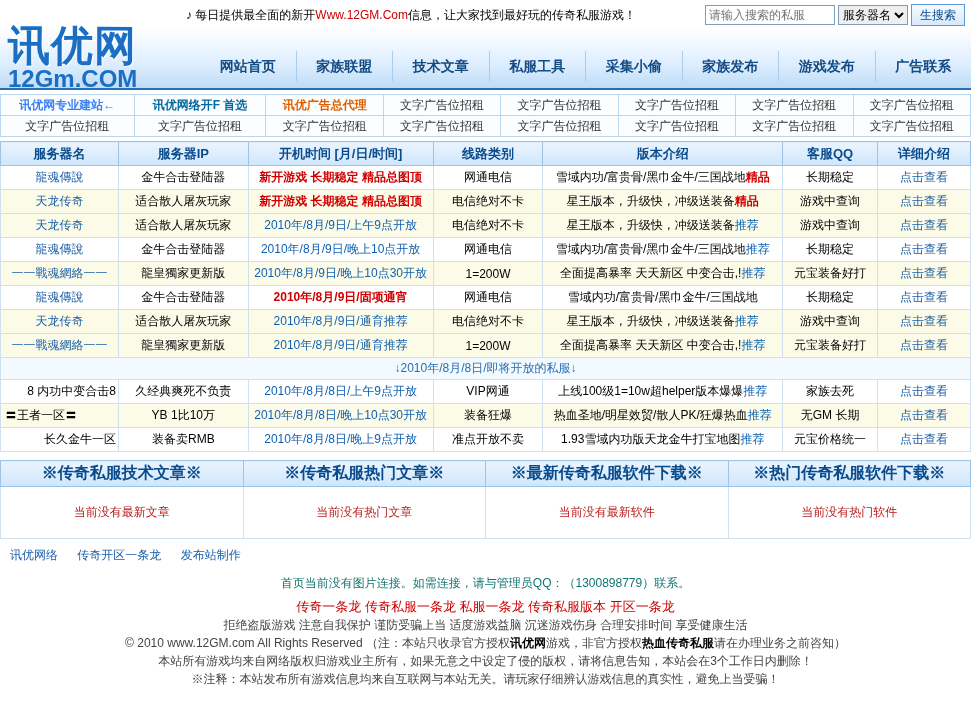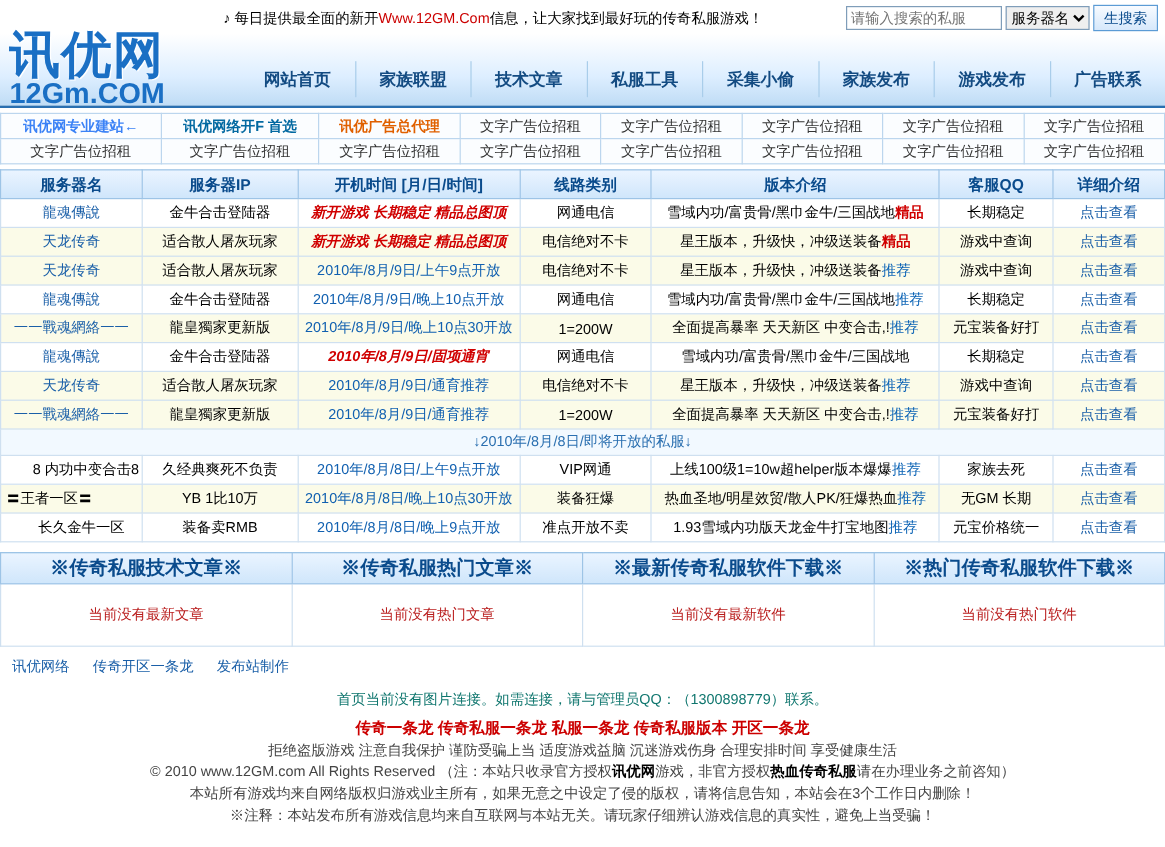--- a/index.html
+++ b/index.html
@@ -134,21 +134,21 @@
   .main-table td {
     border: 1px solid #cfe0f0;
     height: 24px;
     text-align: center;
     font-size: 12px;
     padding: 0 2px;
   }
   .row-a td { background: #ffffff; }
   .row-b td { background: #fbfbe8; }
   .c-name { color: #1a5fa8; }
-  .c-red { color: #d00000; font-weight: bold; font-style: italic; }
+  .c-red { color: #d00000; font-weight: bold; }
   .c-blue { color: #1160b0; }
   .c-link { color: #1a5fa8; cursor: pointer; }
   .tag-jing { color: #d00000; font-weight: bold; }
   .tag-tui { color: #0b63b5; }
   .sep-row td {
     background: #f2f9ff;
     text-align: center;
     font-size: 12px;
     color: #2a6fb0;
     height: 22px;
@@ -186,21 +186,21 @@
   .footer {
     text-align: center;
     font-size: 12px;
     line-height: 18px;
     color: #222;
     margin-top: 10px;
   }
   .footer .notice { color: #0f766e; }
   .footer .bigred {
     color: #cc0000;
-    font-weight: bold;
+    font-weight: normal;
     font-size: 13px;
     margin-top: 6px;
     text-align: center;
   }
   .footer .grey { color: #444; font-size: 12px; }
   .footer b.bk { color: #000; }
 </style>
 </head>
 <body>
 
@@ -370,21 +370,21 @@
   <tr class="row-b">
     <td style="text-align:left;padding-left:4px">〓王者一区〓</td>
     <td>YB 1比10万</td>
     <td class="c-blue">2010年/8月/8日/晚上10点30开放</td>
     <td>装备狂爆</td>
     <td><span>热血圣地/明星效贸/散人PK/狂爆热血</span><span class="tag-tui">推荐</span></td>
     <td>无GM 长期</td>
     <td class="c-link">点击查看</td>
   </tr>
   <tr class="row-a">
-    <td style="text-align:center;padding-left:19px">长久金牛一区</td>
+    <td style="text-align:right;padding-left:19px">长久金牛一区</td>
     <td>装备卖RMB</td>
     <td class="c-blue">2010年/8月/8日/晚上9点开放</td>
     <td>准点开放不卖</td>
     <td><span>1.93雪域内功版天龙金牛打宝地图</span><span class="tag-tui">推荐</span></td>
     <td>元宝价格统一</td>
     <td class="c-link">点击查看</td>
   </tr>
 </tbody>
   </table>
 

